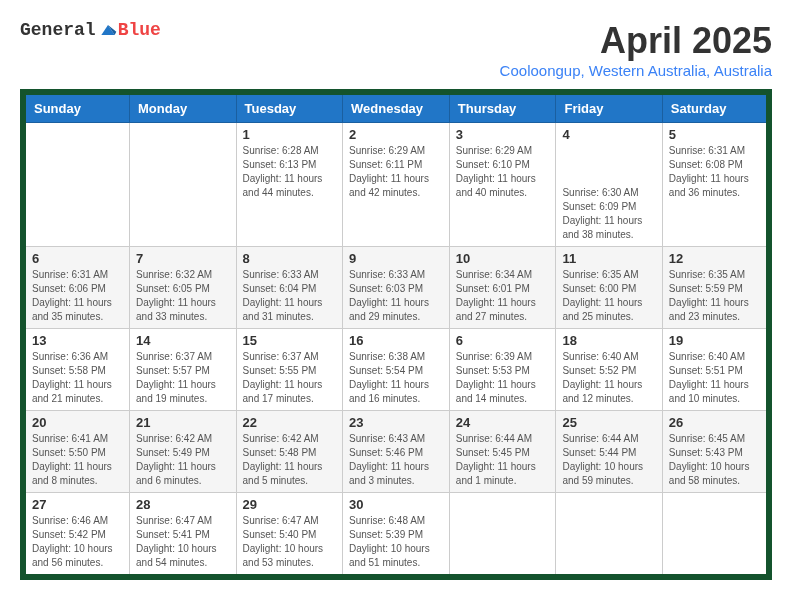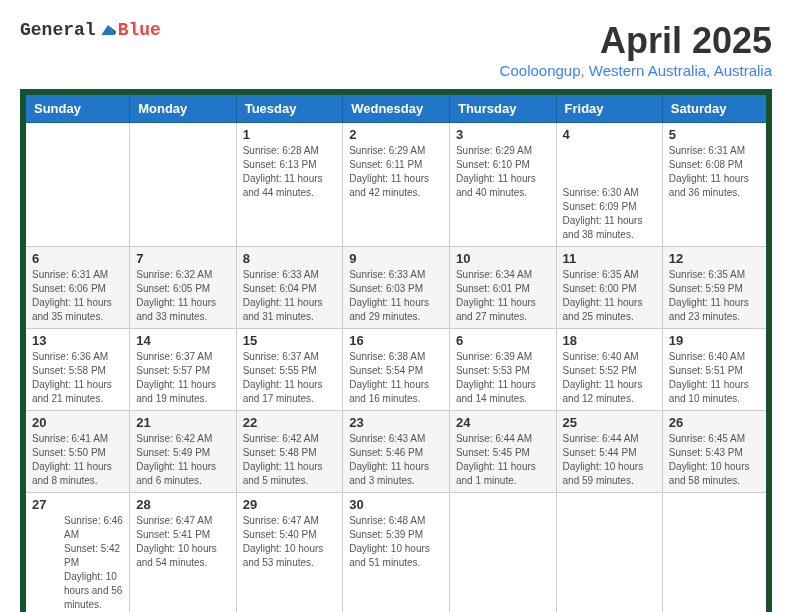--- a/index.html
+++ b/index.html
@@ -297,21 +297,21 @@
         <td>
           <div class="day-number">26</div>
           <div class="day-info" style="white-space: pre-line;">Sunrise: 6:45 AM
 Sunset: 5:43 PM
 Daylight: 10 hours and 58 minutes.</div>
         </td>
       </tr>
       <tr>
         <td>
           <div class="day-number">27</div>
-          <div class="day-info" style="white-space: pre-line; margin-left: 32px;">Sunrise: 6:46 AM
+          <div class="day-info" style="white-space: pre-line;">Sunrise: 6:46 AM
 Sunset: 5:42 PM
 Daylight: 10 hours and 56 minutes.</div>
         </td>
         <td>
           <div class="day-number">28</div>
           <div class="day-info" style="white-space: pre-line;">Sunrise: 6:47 AM
 Sunset: 5:41 PM
 Daylight: 10 hours and 54 minutes.</div>
         </td>
         <td>

